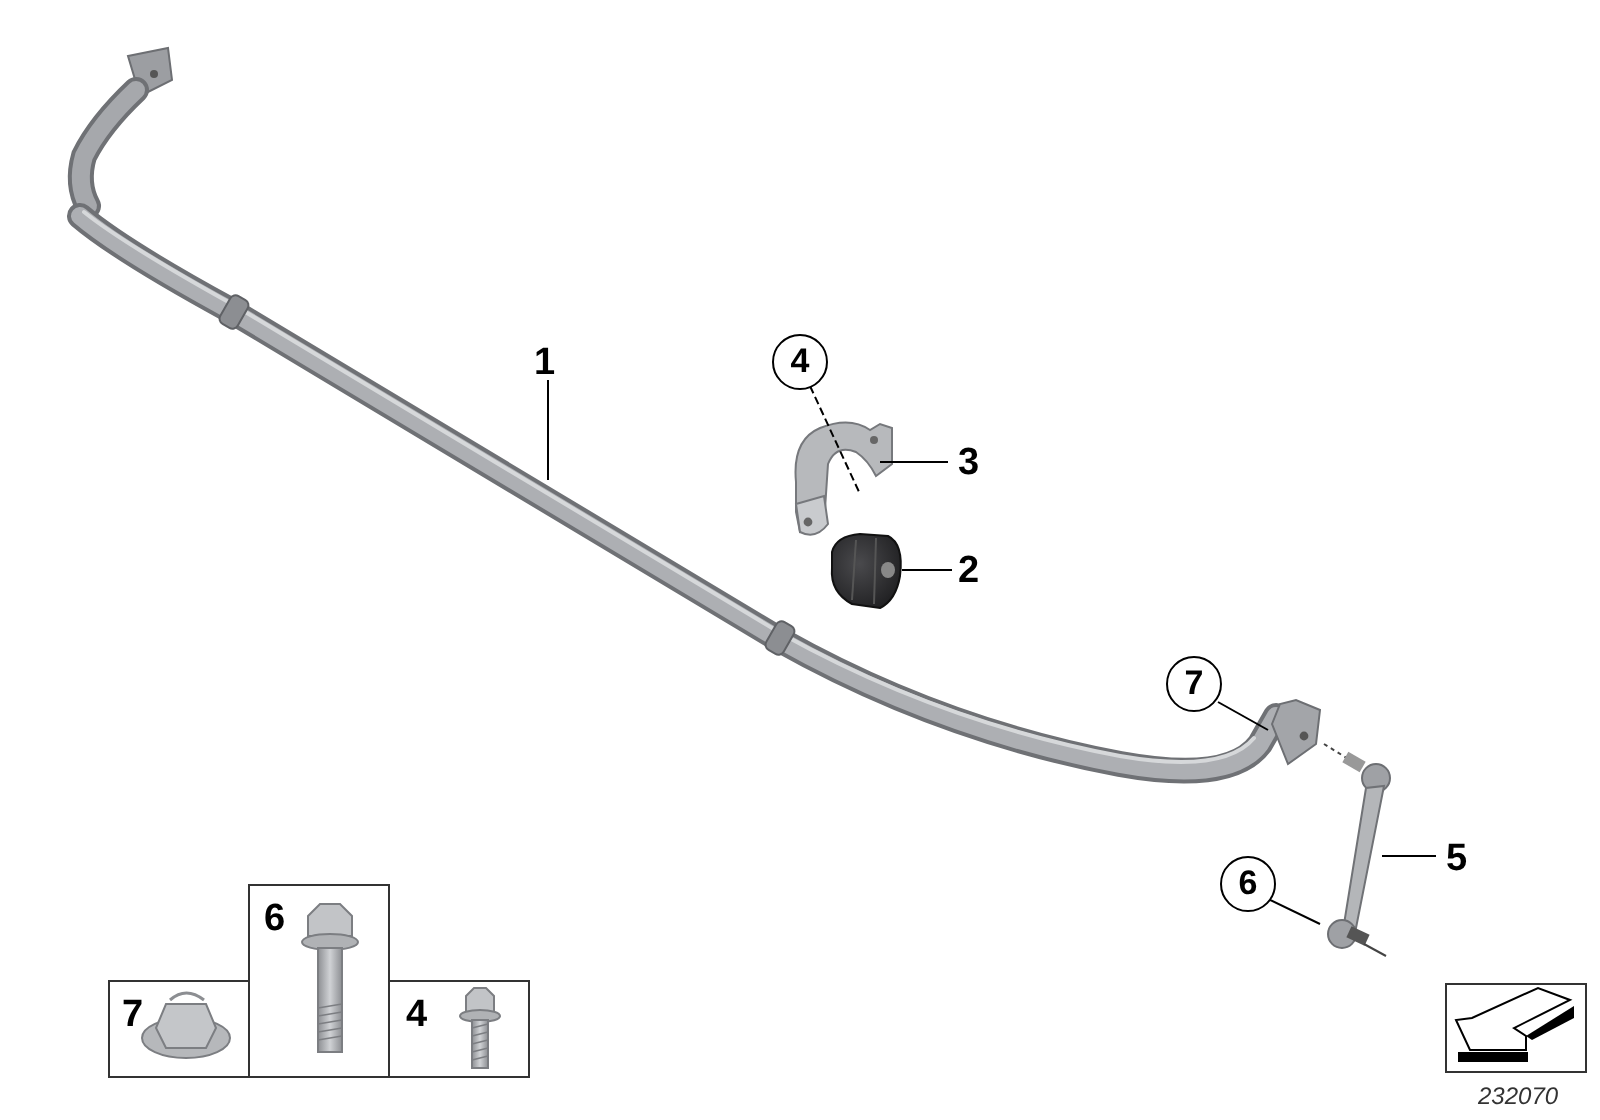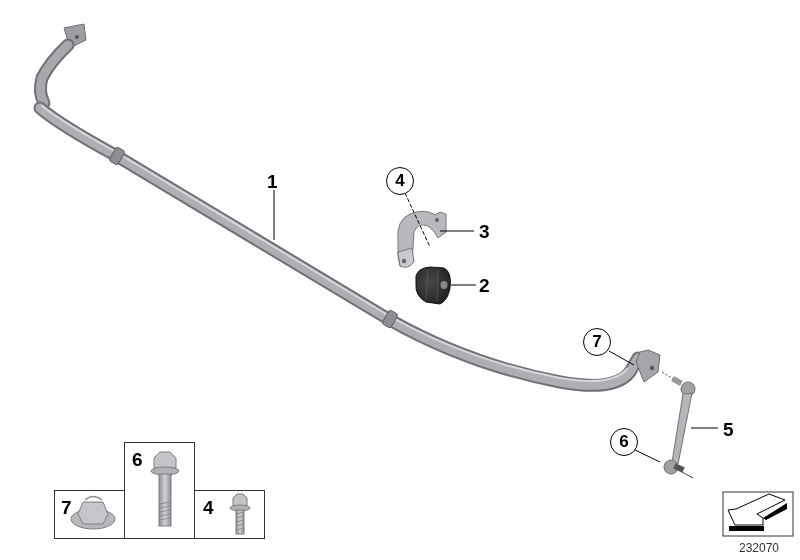--- a/index.html
+++ b/index.html
@@ -6,21 +6,21 @@
     body { width: 800px; height: 560px; position: relative; overflow: hidden;
            font-family: "Liberation Sans", sans-serif; }
     #diagram { position: absolute; left: 0; top: 0; width: 800px; height: 560px; }
     .label { position: absolute; font-family: "Liberation Sans", sans-serif; font-weight: bold;
              font-size: 19px; color: #000; line-height: 1; }
     .circ { position: absolute; width: 28px; height: 28px; border: 1.5px solid #000; border-radius: 50%;
             background: #fff; display: flex; align-items: center; justify-content: center;
             font-weight: bold; font-size: 17px; box-sizing: border-box; }
     .box { position: absolute; border: 1px solid #333; background: #fff; box-sizing: border-box; }
     .box .num { position: absolute; left: 8px; top: 8px; font-weight: bold; font-size: 19px; }
-    .diagram-id { position: absolute; font-size: 12px; color: #333; }
+    .diagram-id { position: absolute; font-size: 12px; color: #333; font-style: italic; }
   </style>
 </head>
 <body>
 
 <svg id="diagram" viewBox="0 0 800 560" xmlns="http://www.w3.org/2000/svg">
   <defs>
     <linearGradient id="barGrad" x1="0" y1="0" x2="0" y2="1">
       <stop offset="0" stop-color="#c8cacd"></stop>
       <stop offset="0.5" stop-color="#9ea0a4"></stop>
       <stop offset="1" stop-color="#6f7175"></stop>

